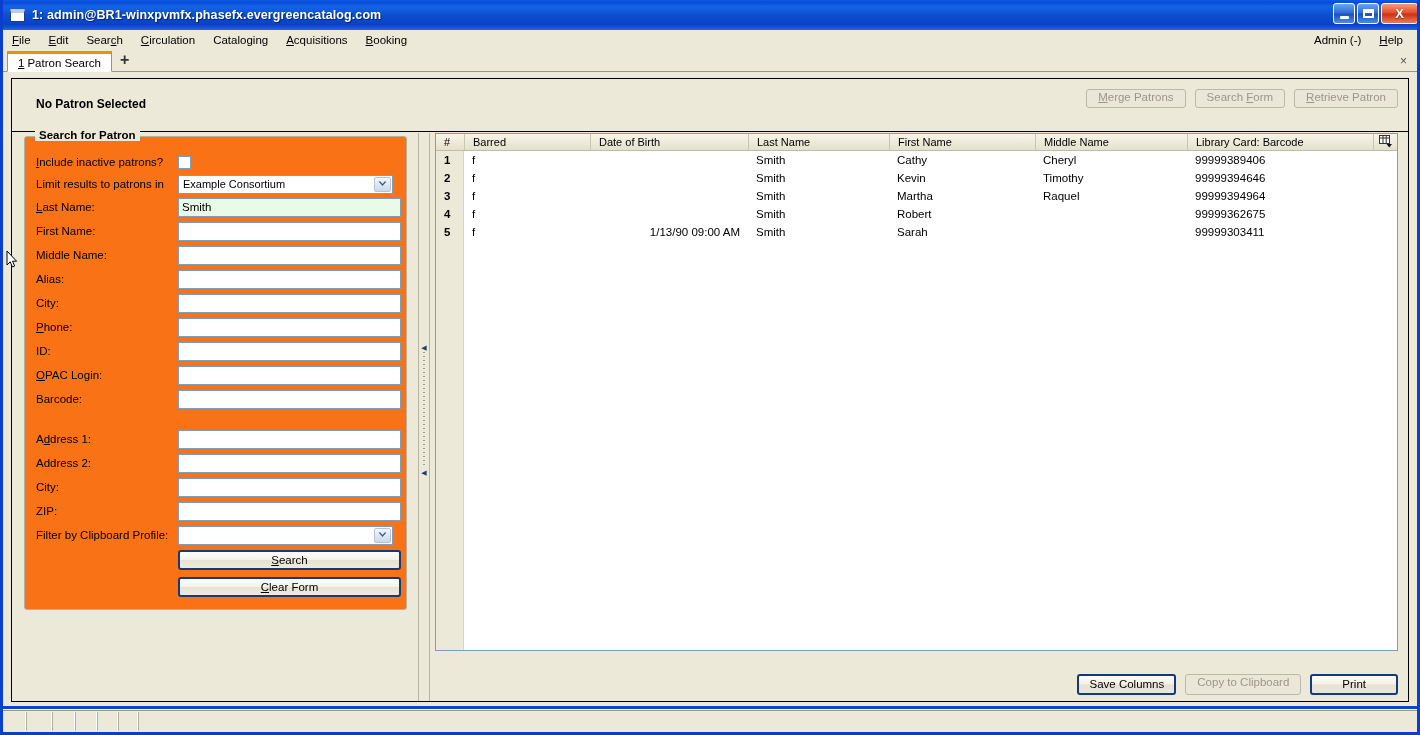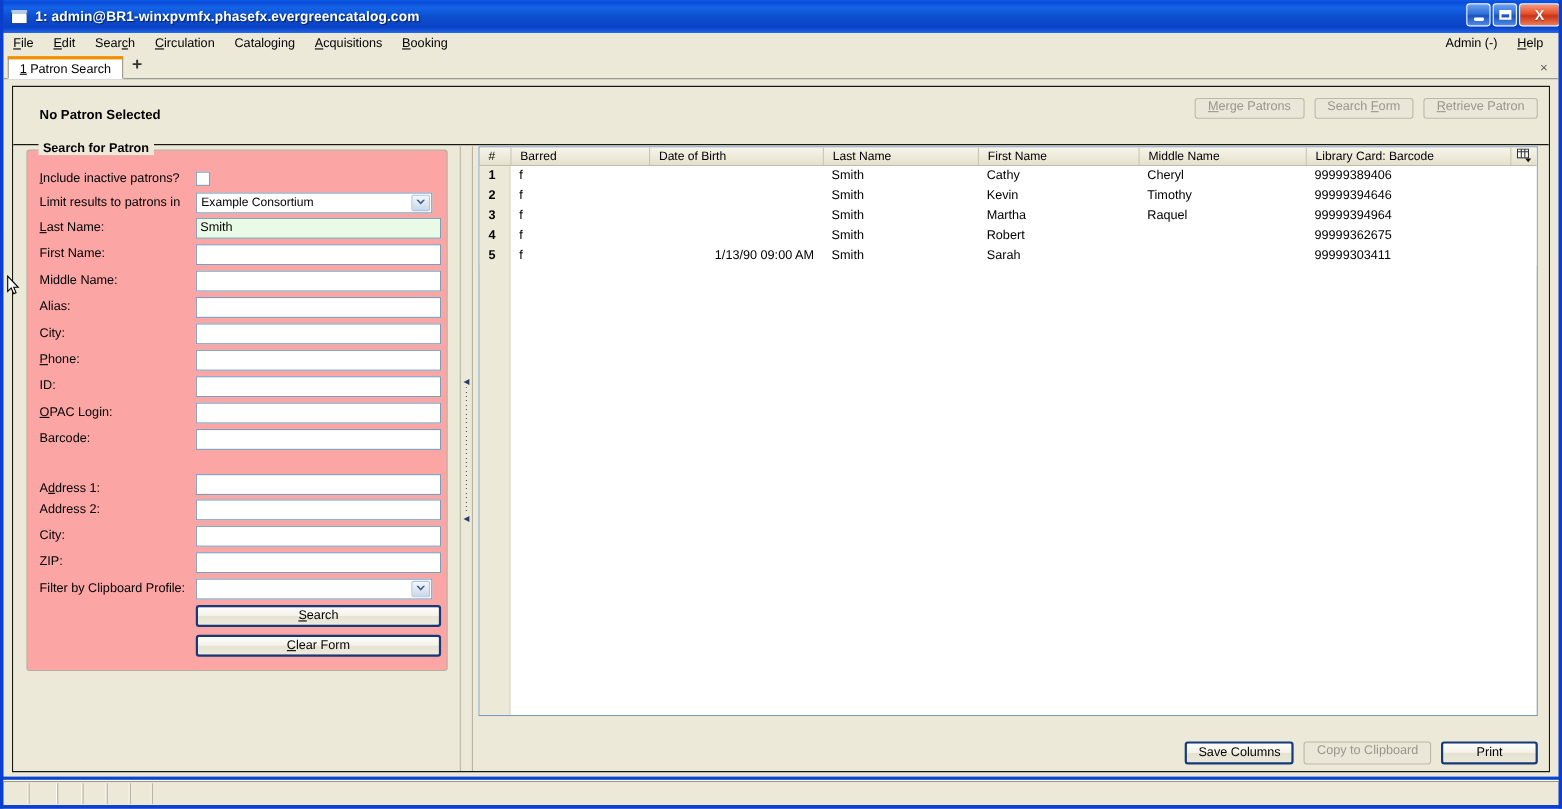--- a/index.html
+++ b/index.html
@@ -185,21 +185,21 @@
   #right-pane {
     position: absolute; left: 419px; top: 54px; right: 0; bottom: 0;
     background: #ece9d8;
   }
 
   
   #search-fieldset {
     position: absolute; left: 12px; top: 3px; width: 383px; height: 474px;
     border: 1px solid #b5b1a0;
     border-radius: 3px;
-    background: #fca5a5;
+    background: #f97316;
   }
   #search-legend {
     position: absolute; left: 10px; top: -8px;
     background: #ece9d8;
     padding: 0 4px;
     font-size: 11.5px; font-weight: bold;
   }
   .form-row {
     position: absolute; left: 11px; height: 22px;
     display: flex; align-items: center;
@@ -456,21 +456,21 @@
           </div>
           <div class="form-row" style="top:227px;">
             <div class="form-label"><span class="ul">O</span>PAC Login:</div>
             <input class="xul-input" value="" style="">
           </div>
           <div class="form-row" style="top:251px;">
             <div class="form-label">Barcode:</div>
             <input class="xul-input" value="" style="">
           </div>
 
-          <div class="form-row" style="top:291px;align-items:flex-end;">
+          <div class="form-row" style="top:291px;">
             <div class="form-label">A<span class="ul">d</span>dress 1:</div>
             <input class="xul-input" value="" style="">
           </div>
           <div class="form-row" style="top:315px;">
             <div class="form-label">Address 2:</div>
             <input class="xul-input" value="" style="">
           </div>
           <div class="form-row" style="top:339px;">
             <div class="form-label">City:</div>
             <input class="xul-input" value="" style="">

